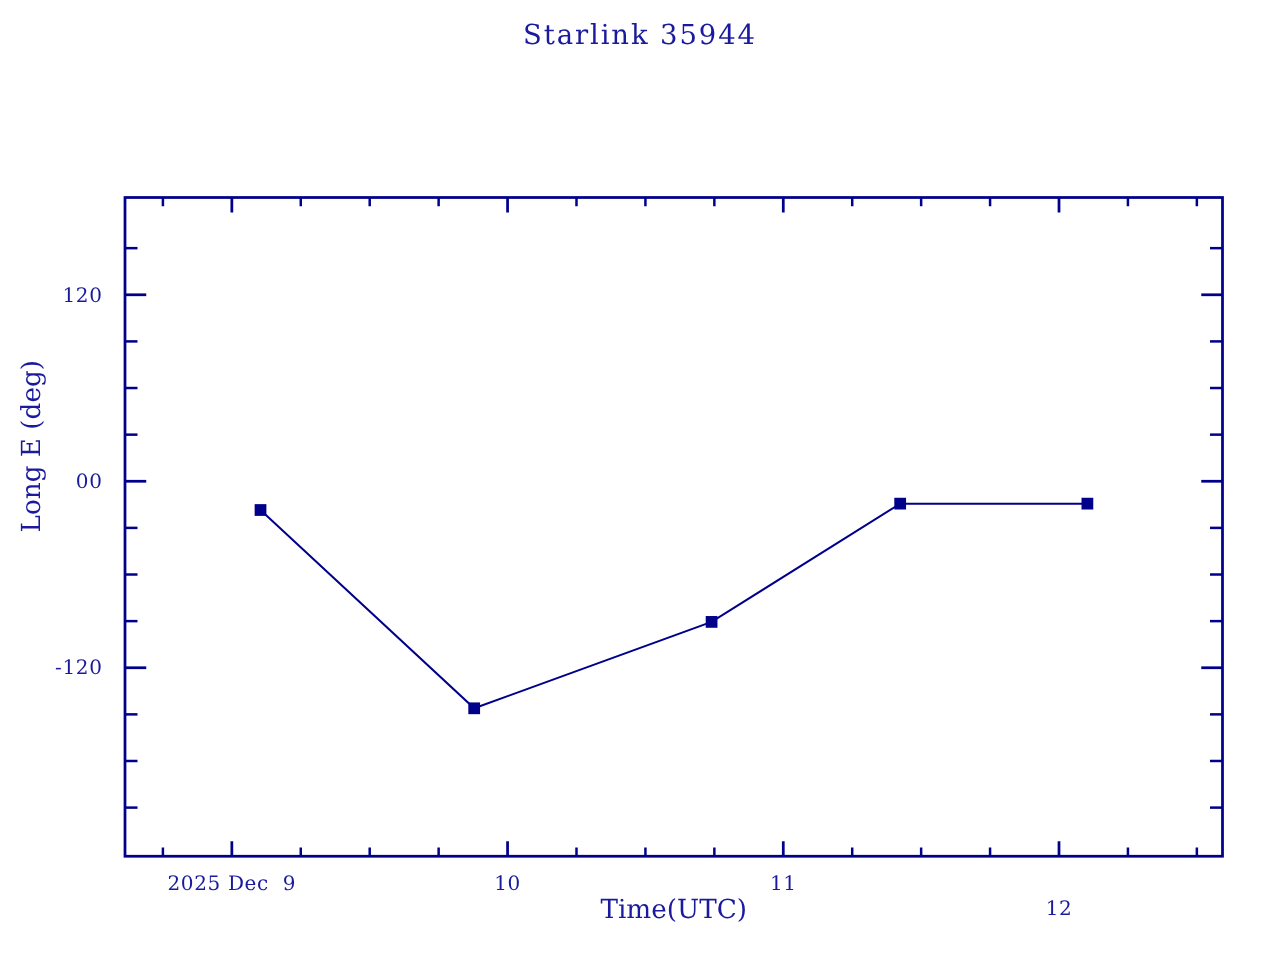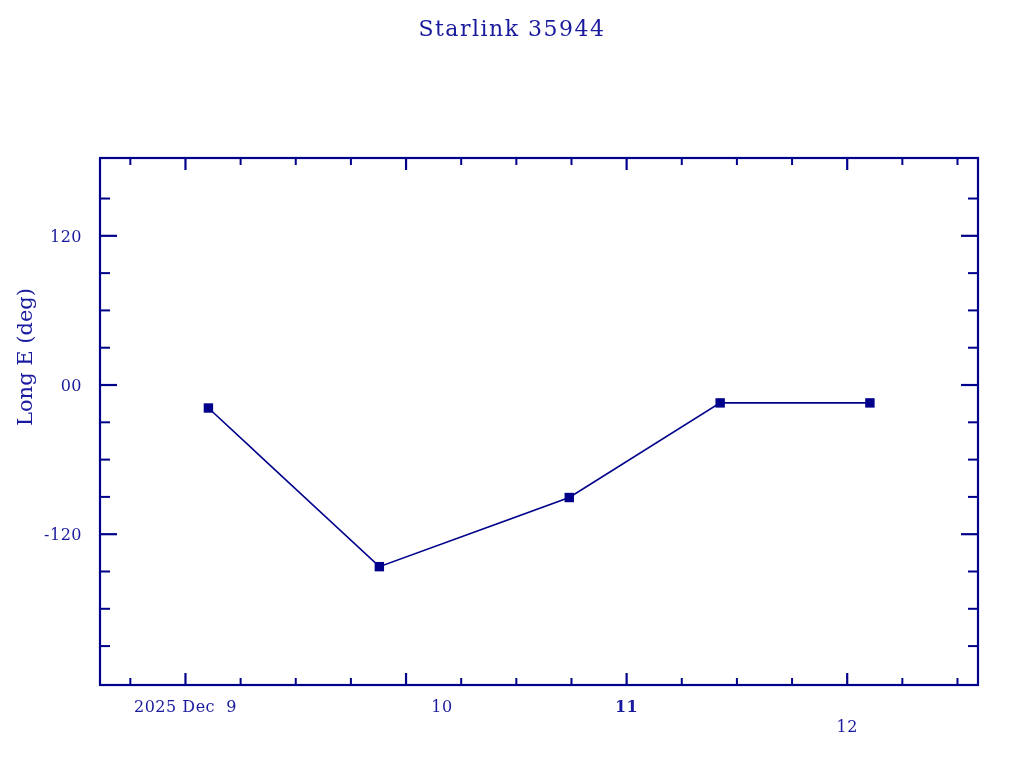--- a/index.html
+++ b/index.html
@@ -75,20 +75,21 @@
 </style>
 </head>
 <body>
 
 <div id="figure">
 
   <div id="chart-title">Starlink 35944</div>
 
   <div id="y-axis-label">Long E (deg)</div>
 
+  <div id="x-axis-label">Time(UTC)</div>
 
   <svg id="plot-svg" width="1024" height="768">
     <g id="axis-frame">
         <rect x="100" y="158" width="878" height="527" fill="none" stroke="#00008b" stroke-width="2.2"></rect>
       </g>
     <g id="x-ticks">
         <line x1="185.47293053636463" y1="685" x2="185.47293053636463" y2="673" stroke="#00008b" stroke-width="2.2"></line>
         <line x1="185.47293053636463" y1="158" x2="185.47293053636463" y2="170" stroke="#00008b" stroke-width="2.2"></line>
         <line x1="406.0482351463383" y1="685" x2="406.0482351463383" y2="673" stroke="#00008b" stroke-width="2.2"></line>
         <line x1="406.0482351463383" y1="158" x2="406.0482351463383" y2="170" stroke="#00008b" stroke-width="2.2"></line>
@@ -156,21 +157,21 @@
         <rect x="204.4127622158017" y="404.01108752064164" width="8" height="8" fill="#00008b" stroke="#00008b" stroke-width="1.4"></rect>
         <rect x="375.35862328853136" y="562.6456711488559" width="8" height="8" fill="#00008b" stroke="#00008b" stroke-width="1.4"></rect>
         <rect x="565.2739605577187" y="493.5227648030195" width="8" height="8" fill="#00008b" stroke="#00008b" stroke-width="1.4"></rect>
         <rect x="716.1474689109407" y="398.9138947865062" width="8" height="8" fill="#00008b" stroke="#00008b" stroke-width="1.4"></rect>
         <rect x="865.9181007411129" y="398.9138947865062" width="8" height="8" fill="#00008b" stroke="#00008b" stroke-width="1.4"></rect>
       </g>
   </svg>
 
   <div id="tick-labels">
       <div class="tick-label xtick-label" style="left: 185.473px; top: 697px;">2025 Dec  9</div>
-      <div class="tick-label xtick-label" style="left: 406.048px; top: 697px; margin-left: 36px;">10</div>
-      <div class="tick-label xtick-label" style="left: 626.624px; top: 697px; font-weight: bold;">11</div>
+      <div class="tick-label xtick-label" style="left: 406.048px; top: 697px;">10</div>
+      <div class="tick-label xtick-label" style="left: 626.624px; top: 697px;">11</div>
       <div class="tick-label xtick-label" style="left: 847.199px; top: 697px; margin-top: 20px;">12</div>
       <div class="tick-label ytick-label" style="left: -10px; width: 92px; top: 235.825px;">120</div>
       <div class="tick-label ytick-label" style="left: -10px; width: 92px; top: 385.012px;">00</div>
       <div class="tick-label ytick-label" style="left: -10px; width: 92px; top: 534.198px;">-120</div>
     </div>
 
 </div>
 
 </body></html>

